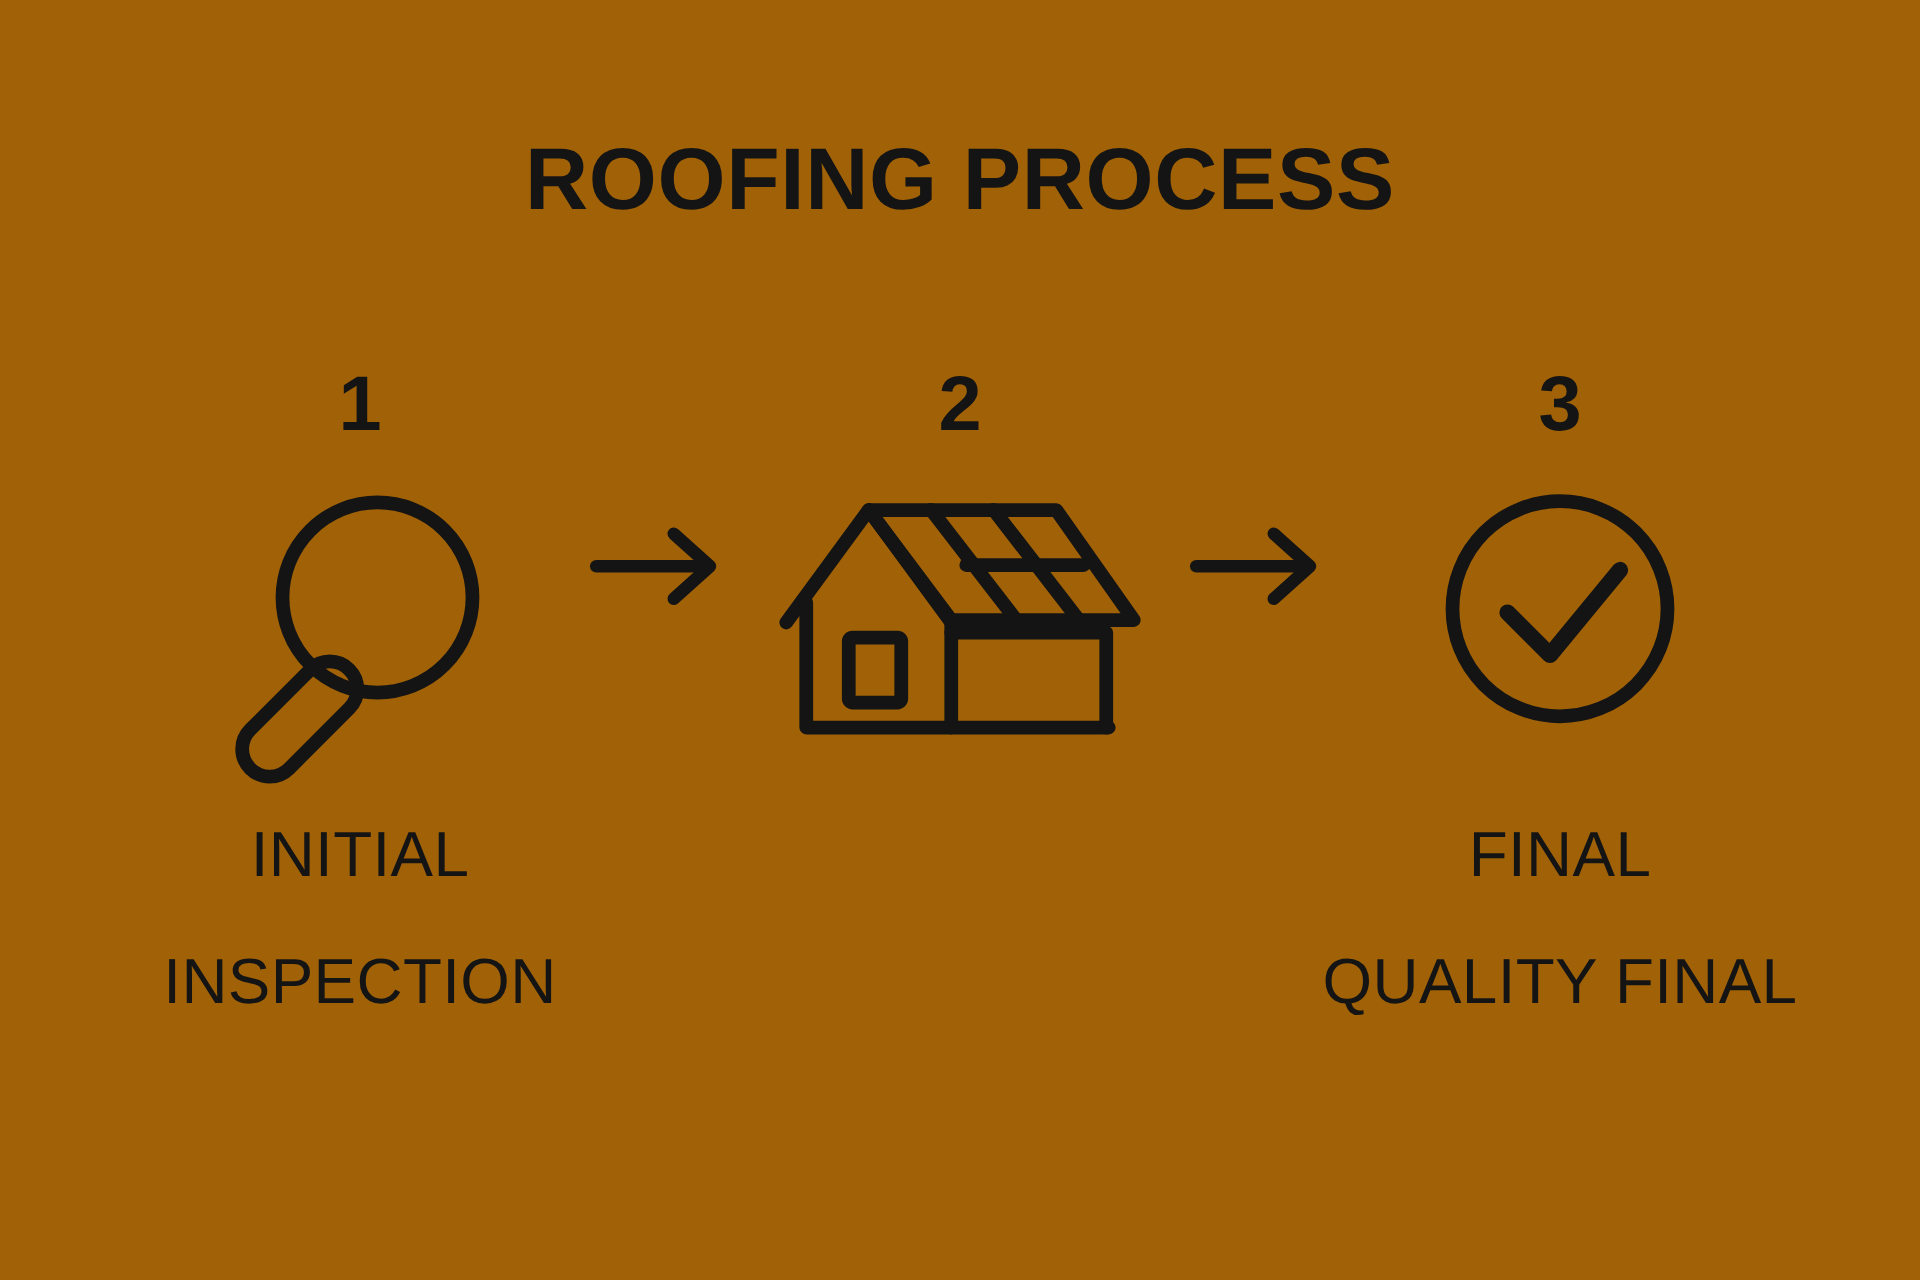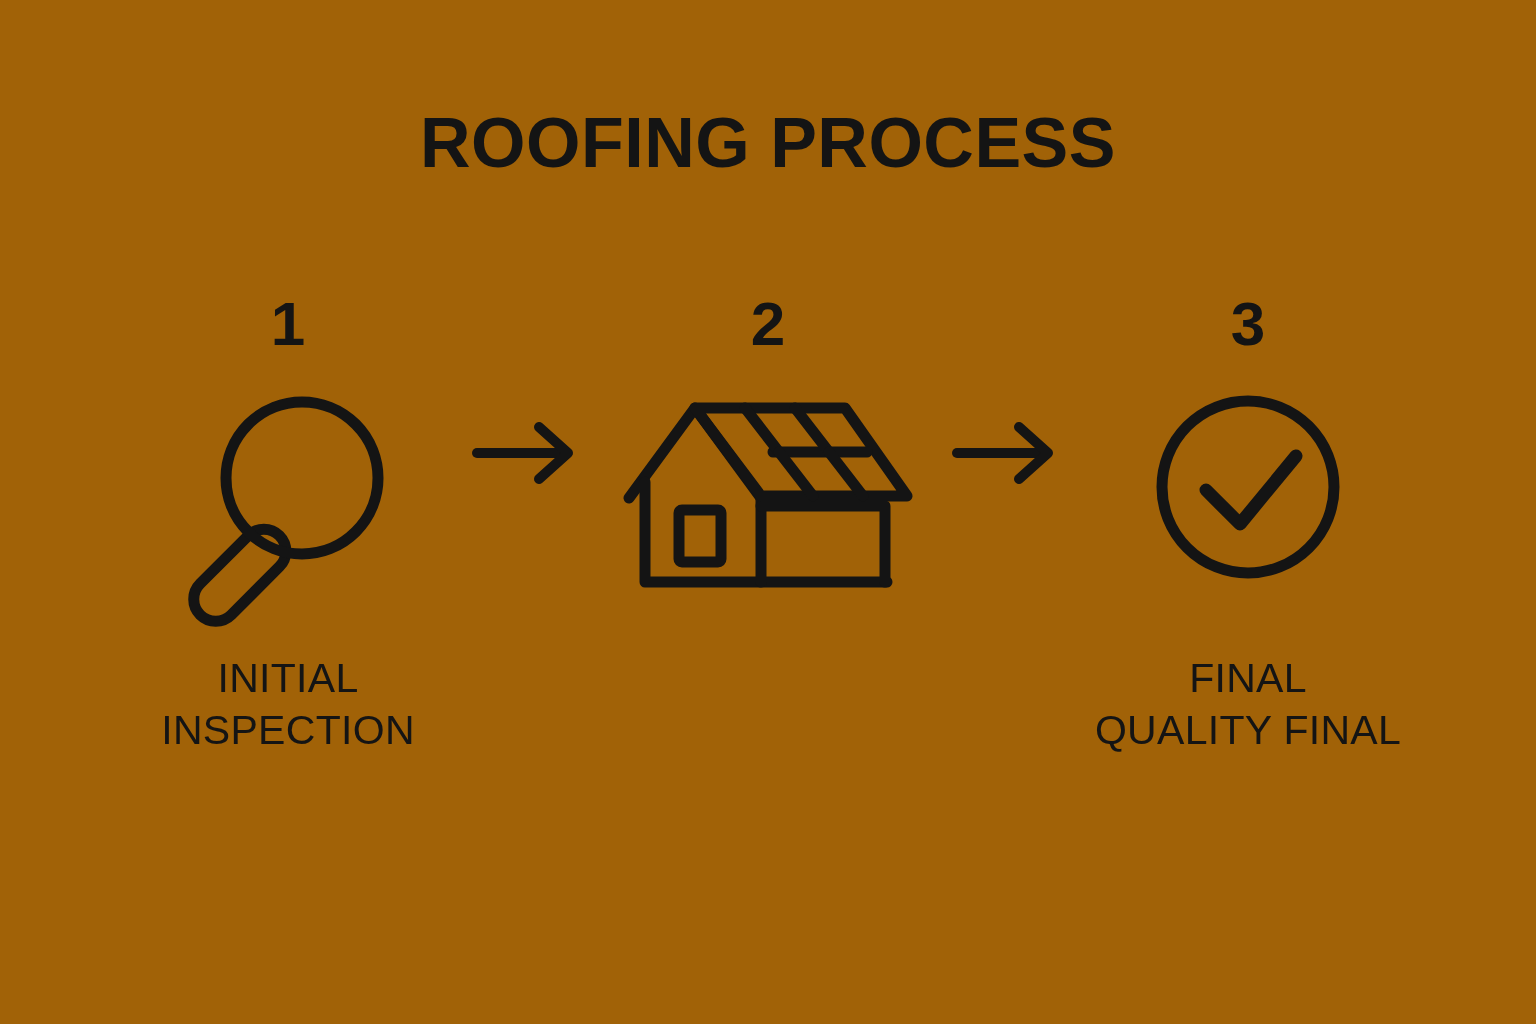--- a/index.html
+++ b/index.html
@@ -73,28 +73,28 @@
     height: 230px;
     margin-top: 28px;
     display: flex;
     align-items: center;
     justify-content: center;
   }
 
   .step-label {
     margin-top: 36px;
     text-align: center;
-    font-size: 41px;
+    font-size: 51px;
     font-weight: 500;
     line-height: 1.27;
     letter-spacing: 0.3px;
     color: #141414;
     white-space: nowrap;
   }
-  .step-label .line2 { display: block; }
+  .step-label .line2 { display: block; margin-top: 36px; }
 
   
   .arrow-cell {
     width: 150px;
     display: flex;
     align-items: center;
     justify-content: center;
     height: 326px;
   }
   .arrow-cell svg { display: block; }

